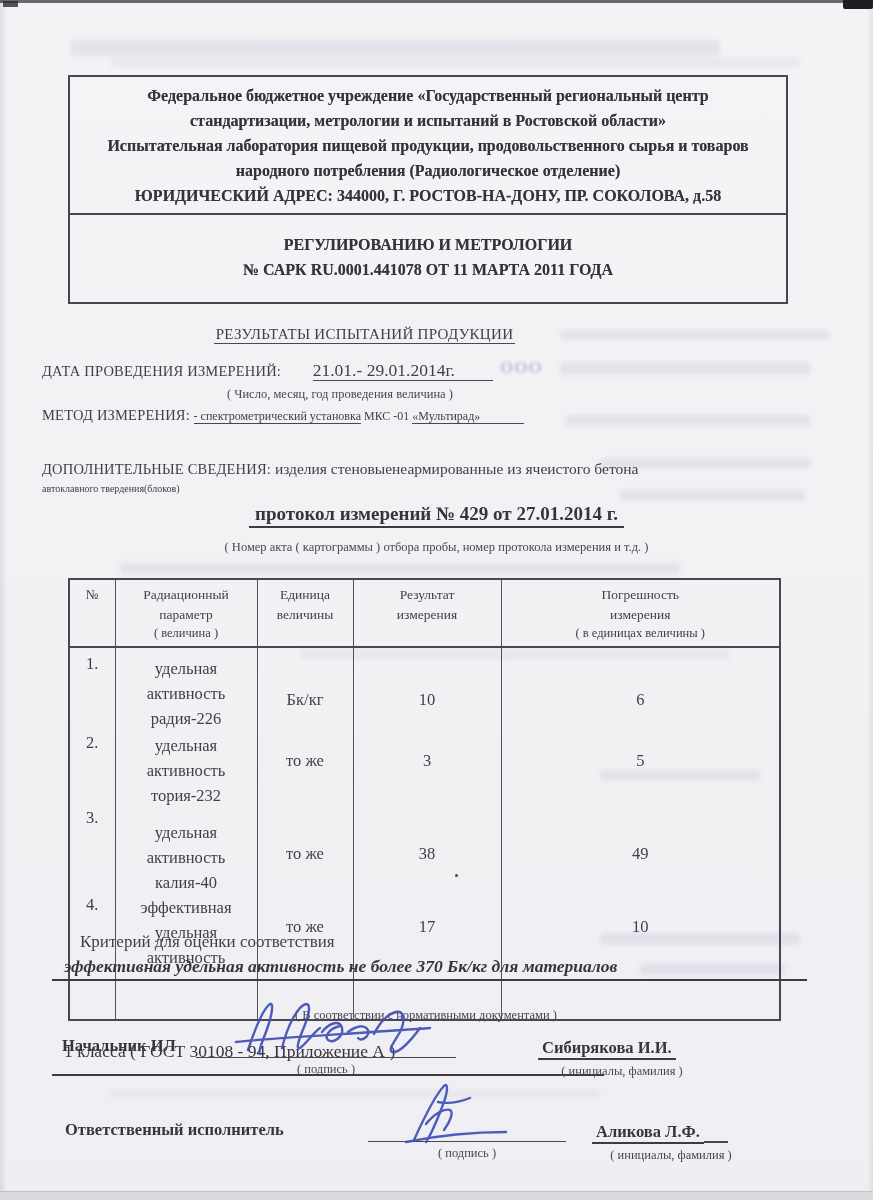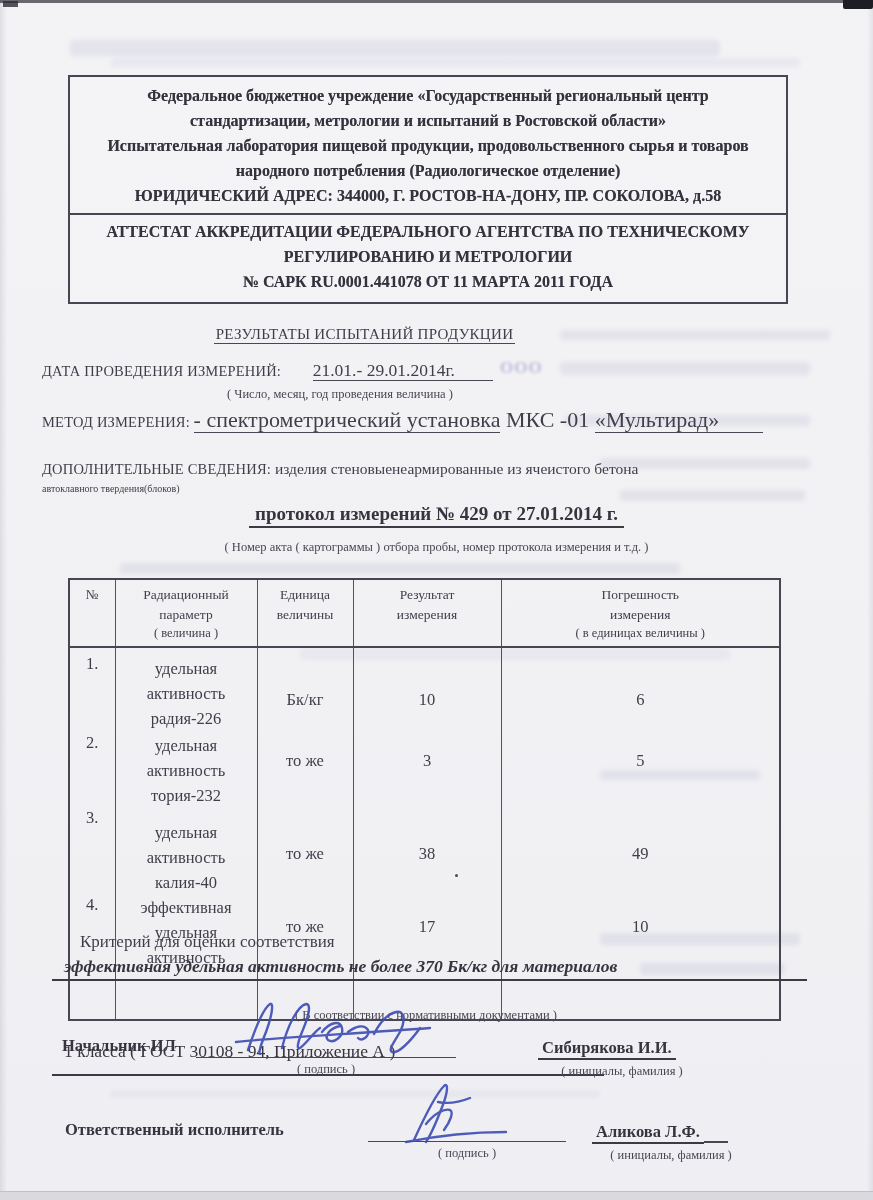--- a/index.html
+++ b/index.html
@@ -38,21 +38,21 @@
   .val{font-size:17.5px;}
   .hint{font-size:12.5px;color:#4a4754;}
   .tail-u{display:inline-block;border-bottom:1.5px solid #4a4754;height:1.1em;vertical-align:bottom;}
   
   .results-title{position:absolute;left:0;top:326px;width:729px;text-align:center;font-size:15px;letter-spacing:.3px;}
   .results-title span{border-bottom:1.5px solid #4a4754;padding:0 2px 1px;}
   .date-row{position:absolute;left:42px;top:360px;font-size:14.5px;}
   .date-row .val{margin-left:28px;}
   .date-hint{position:absolute;left:227px;top:387px;}
   .method-row{position:absolute;left:42px;top:407px;font-size:14.5px;}
-  .method-row .val{font-size:22px;}
+  .method-row .val{font-size:12px;}
   .method-hint{position:absolute;left:227px;top:434px;}
   .addl-1{position:absolute;left:42px;top:460px;font-size:15.5px;}
   .addl-1 .lbl{font-size:14.5px;}
   .addl-2{position:absolute;left:42px;top:483px;font-size:10px;}
   .protocol-title{position:absolute;left:0;top:503px;width:873px;text-align:center;}
   .protocol-title span{font-weight:bold;font-size:19px;border-bottom:2px solid #3d3a46;padding:0 6px 2px;color:#37343f;}
   .protocol-hint{position:absolute;left:0;top:540px;width:873px;text-align:center;}
   
   .rtable{position:absolute;left:68px;top:578px;border-collapse:collapse;table-layout:fixed;width:711px;}
   .rtable th,.rtable td{border-left:1.5px solid #54515d;border-right:1.5px solid #54515d;padding:0 2px;}
@@ -121,21 +121,20 @@
 
   <div class="header-box">
     <div class="org-block">
       <div class="hb-line">Федеральное бюджетное учреждение «Государственный региональный центр</div>
       <div class="hb-line">стандартизации, метрологии и испытаний в Ростовской области»</div>
       <div class="hb-line">Испытательная лаборатория пищевой продукции, продовольственного сырья и товаров</div>
       <div class="hb-line">народного потребления (Радиологическое отделение)</div>
       <div class="hb-line">ЮРИДИЧЕСКИЙ АДРЕС: 344000, Г. РОСТОВ-НА-ДОНУ, ПР. СОКОЛОВА, д.58</div>
     </div>
     <div class="attest-block">
-      <div class="hb-line">АТТЕСТАТ АККРЕДИТАЦИИ ФЕДЕРАЛЬНОГО АГЕНТСТВА ПО ТЕХНИЧЕСКОМУ</div>
       <div class="hb-line">РЕГУЛИРОВАНИЮ И МЕТРОЛОГИИ</div>
       <div class="hb-line">№ САРК RU.0001.441078 ОТ 11 МАРТА 2011 ГОДА</div>
     </div>
   </div>
 
   <div class="results-title">
     <span>РЕЗУЛЬТАТЫ ИСПЫТАНИЙ ПРОДУКЦИИ</span>
   </div>
 
   <div class="date-row">

